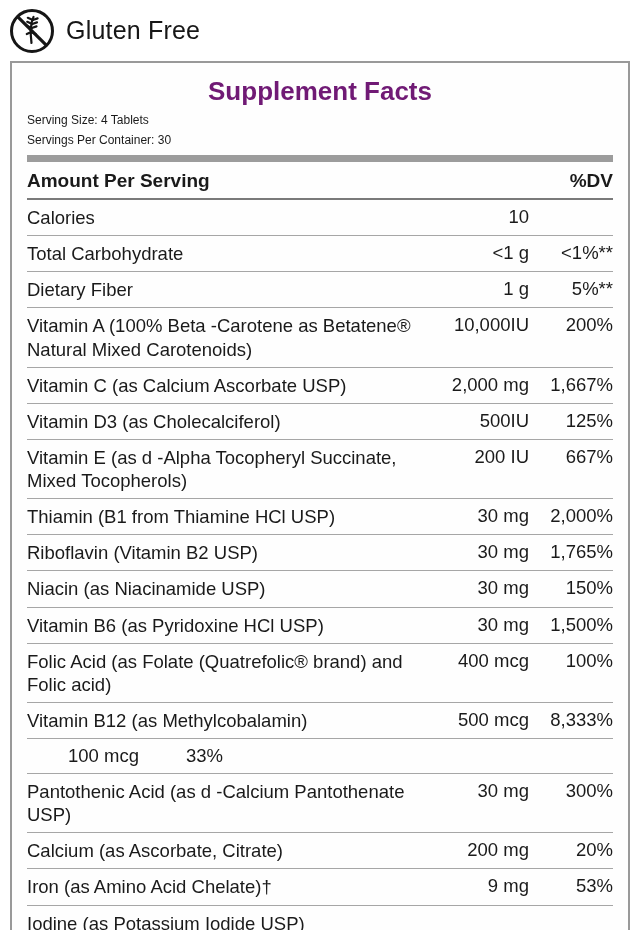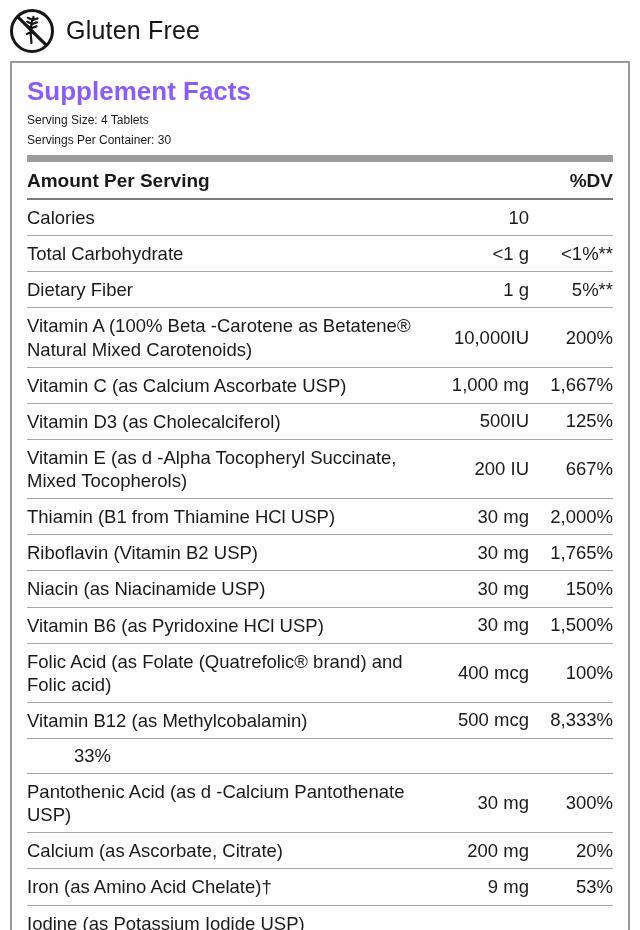--- a/index.html
+++ b/index.html
@@ -39,22 +39,23 @@
   
   .panel {
     margin: 3px 10px 0 10px;
     border: 2px solid var(--border);
     background: #fefefe;
     padding: 8px 15px 0 15px;
   }
   .panel-title {
     font-size: 26px;
     font-weight: bold;
-    color: #8b5cf6;
+    color: #701a75;
     padding: 5px 0 3px 0;
+    text-align: center;
   }
   .serving-line {
     font-size: 12px;
     padding: 3px 0;
   }
   .thick-bar {
     height: 7px;
     background: var(--bar);
     margin: 5px 0 0 0;
   }
@@ -63,21 +64,21 @@
     justify-content: space-between;
     align-items: baseline;
     font-size: 19px;
     font-weight: bold;
     padding: 8px 0 6px 0;
     border-bottom: 2px solid #7a7a7a;
   }
 
   .rows .row {
     display: flex;
-    align-items: center;
+    align-items: flex-start;
     font-size: 18.5px;
     padding: 6px 0;
     border-top: 1.5px solid var(--divider);
   }
   .rows .row:first-child { border-top: none; }
   .row .name {
     flex: 1;
     line-height: 1.25;
     padding-right: 6px;
   }
@@ -145,21 +146,21 @@
   </div>
 
   <div class="row">
     <span class="name">Vitamin A (100% Beta -Carotene as Betatene® Natural Mixed Carotenoids)</span>
     <span class="amount">10,000IU</span>
     <span class="dv">200%</span>
   </div>
 
   <div class="row">
     <span class="name">Vitamin C (as Calcium Ascorbate USP)</span>
-    <span class="amount">1,000 mg</span>
+    <span class="amount">2,000 mg</span>
     <span class="dv">1,667%</span>
   </div>
 
   <div class="row">
     <span class="name">Vitamin D3 (as Cholecalciferol)</span>
     <span class="amount">500IU</span>
     <span class="dv">125%</span>
   </div>
 
   <div class="row">
@@ -198,20 +199,21 @@
     <span class="dv">100%</span>
   </div>
 
   <div class="row">
     <span class="name">Vitamin B12 (as Methylcobalamin)</span>
     <span class="amount">500 mcg</span>
     <span class="dv">8,333%</span>
   </div>
 
   <div class="row">
+    <span class="amount">100 mcg</span>
     <span class="dv">33%</span>
   </div>
 
   <div class="row">
     <span class="name">Pantothenic Acid (as d -Calcium Pantothenate USP)</span>
     <span class="amount">30 mg</span>
     <span class="dv">300%</span>
   </div>
 
   <div class="row">

